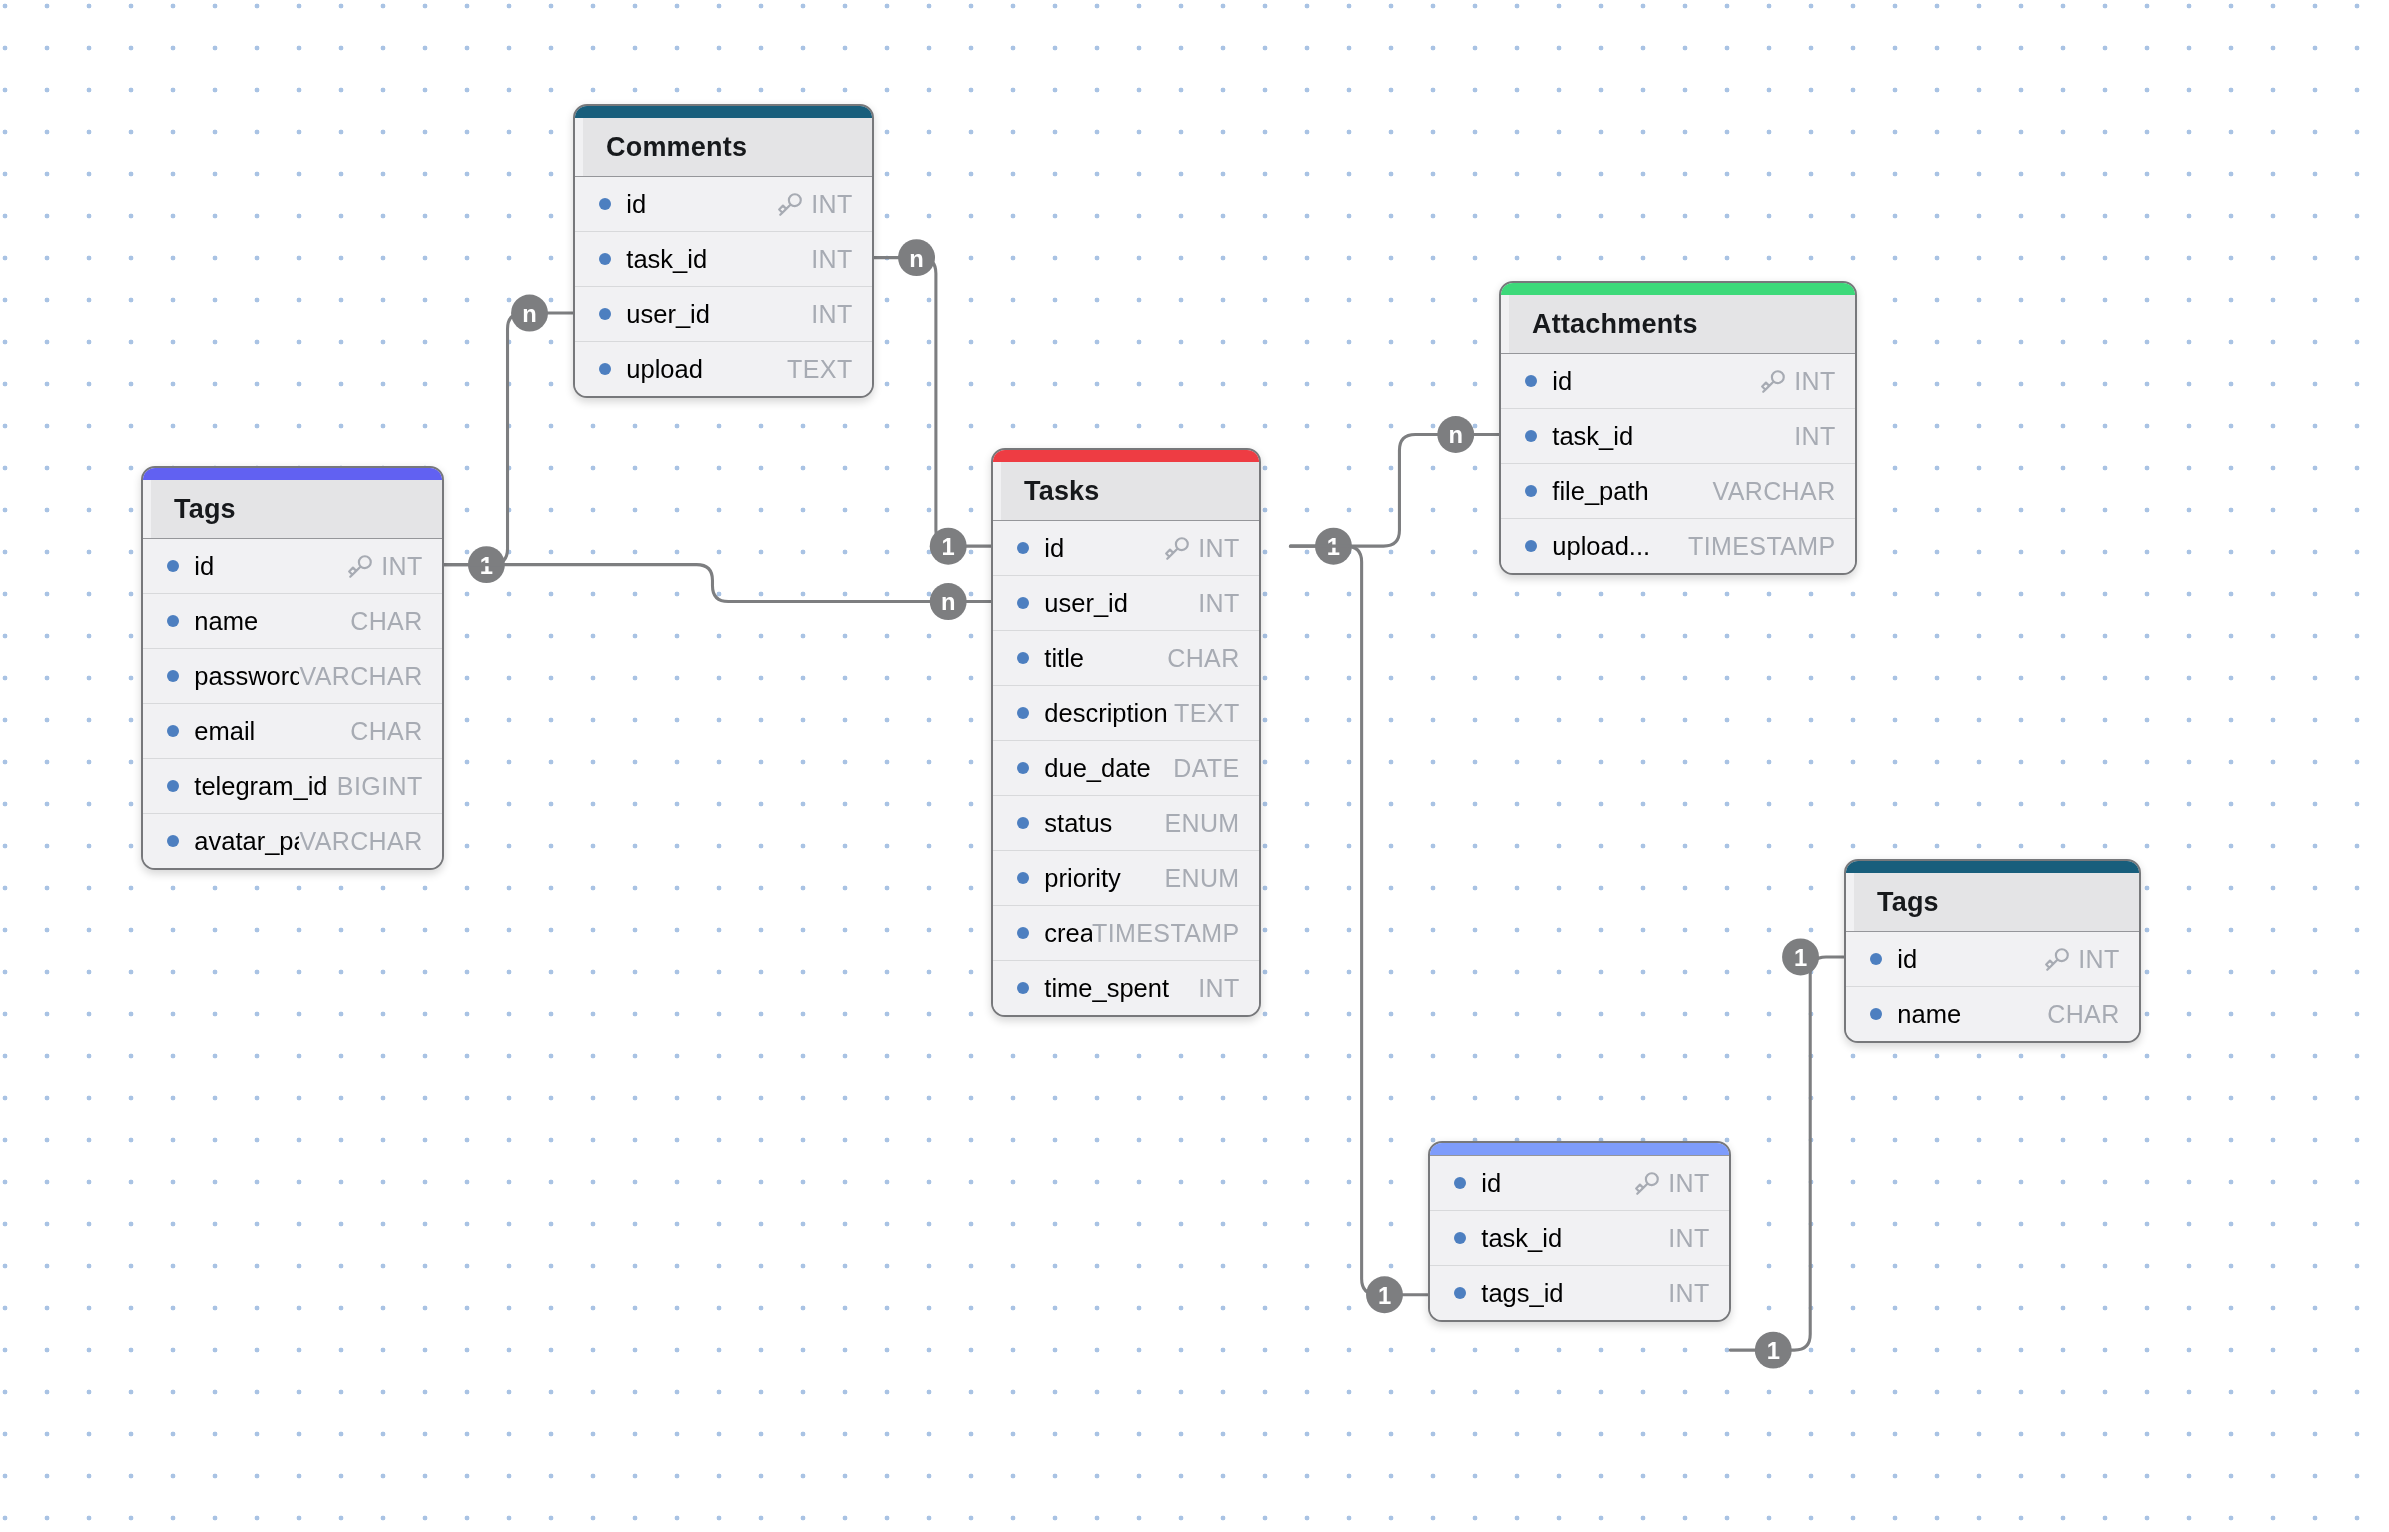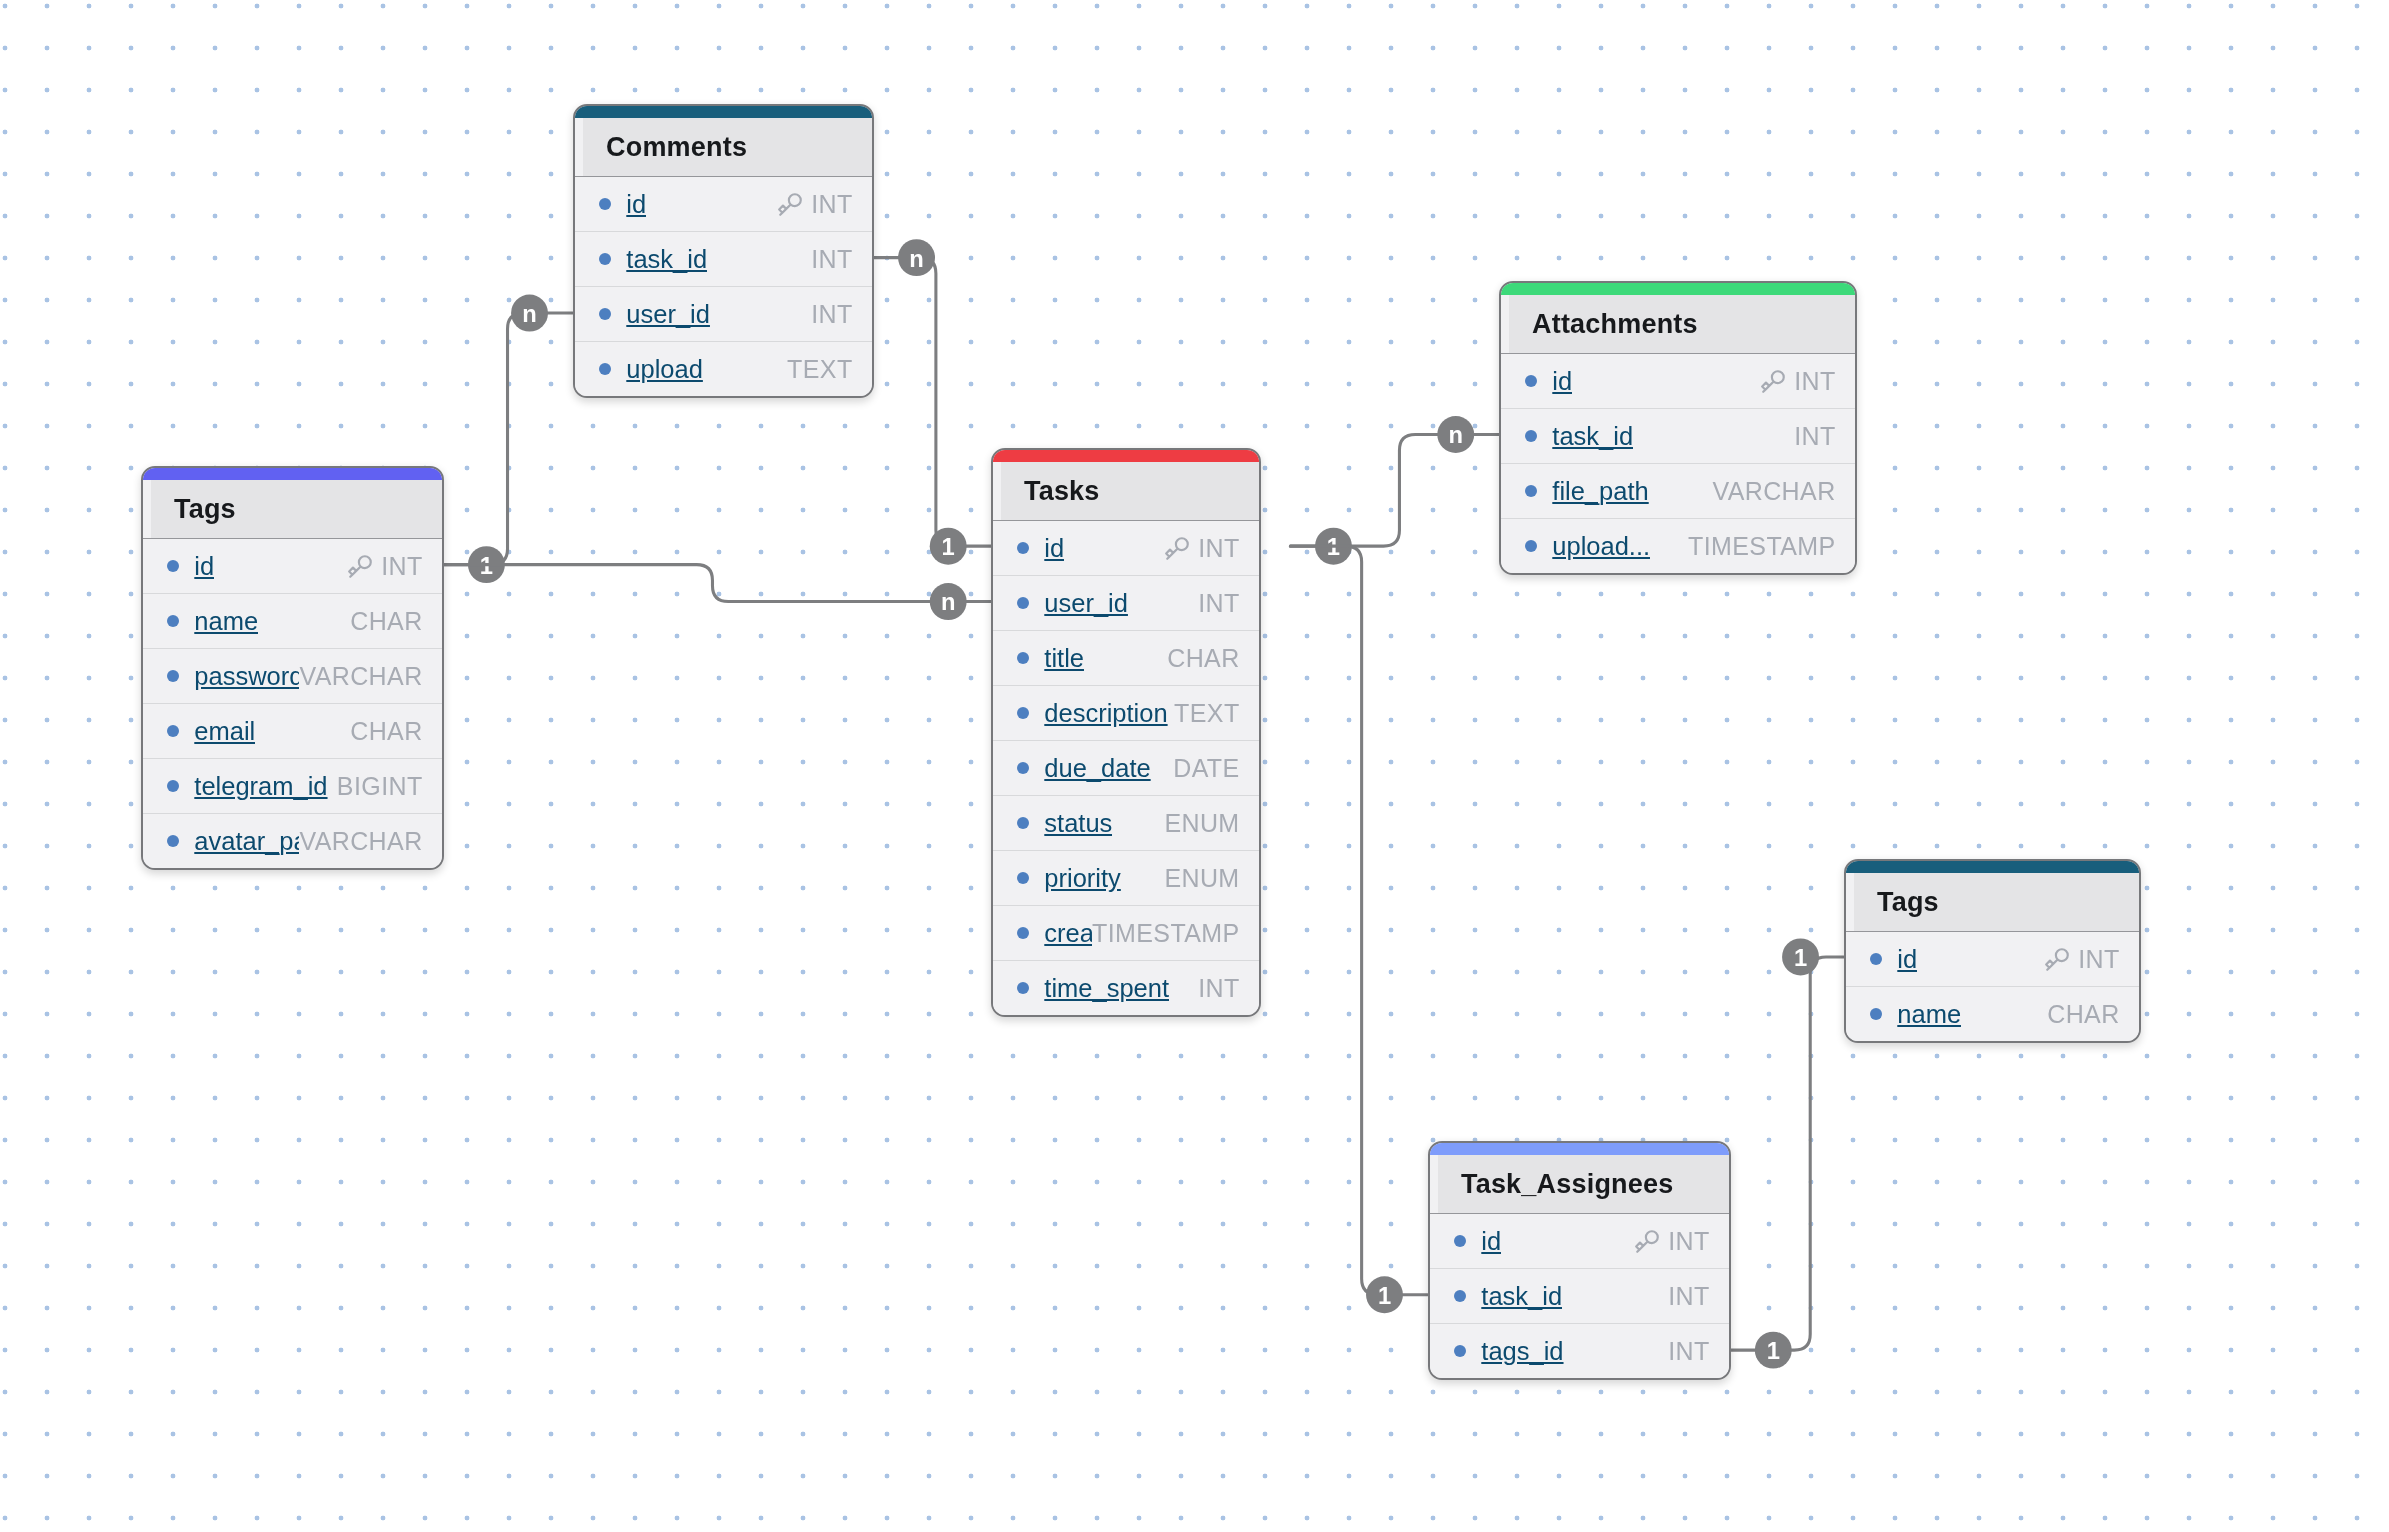--- a/index.html
+++ b/index.html
@@ -49,22 +49,22 @@
     box-sizing:border-box;
     background:#f1f1f3;
   }
   .row:first-child{ border-top:1.8px solid #95969a; }
   .fdot{
     width:12.3px; height:12.3px; border-radius:50%;
     background:#4d7fc0; flex:0 0 auto;
     margin-right:15px;
   }
   .fname{
-    font-size:25.5px; color:#0c4a6e;
-    white-space:nowrap; overflow:hidden;text-decoration:underline;
+    font-size:25.5px; color:#000000;
+    white-space:nowrap; overflow:hidden;
   }
   .rightside{
     margin-left:auto;
     display:flex; align-items:center; gap:8px;
     flex:0 0 auto;
   }
   .keyicon{
     width:26px; height:26px; color:#a7abb3;
     transform:rotate(180deg);
     flex:0 0 auto;
@@ -371,23 +371,20 @@
     <span class="fname">name</span>
     <span class="rightside">
 
       <span class="ftype">CHAR</span>
     </span>
   </div>
       </div>
   </div>
     <div class="table" style="left: 1428px; top: 1141px; width: 303px;">
     <div class="strip" style="background: rgb(126, 156, 251);"></div>
-    <div class="titlebar">
-      <span class="title">Task_Assignees</span>
-    </div>
     <div class="rows">
         <div class="row">
     <span class="fdot"></span>
     <span class="fname">id</span>
     <span class="rightside">
       <svg class="keyicon" viewBox="0 0 24 24" fill="none" stroke="currentColor" stroke-width="2" stroke-linecap="round" stroke-linejoin="round">
         <path d="M21 2l-2 2m-7.61 7.61a5.5 5.5 0 1 1-7.778 7.778 5.5 5.5 0 0 1 7.777-7.777zm0 0L15.5 7.5m0 0l3 3L22 7l-3-3m-3.5 3.5L19 4"></path>
       </svg>
       <span class="ftype">INT</span>
     </span>

